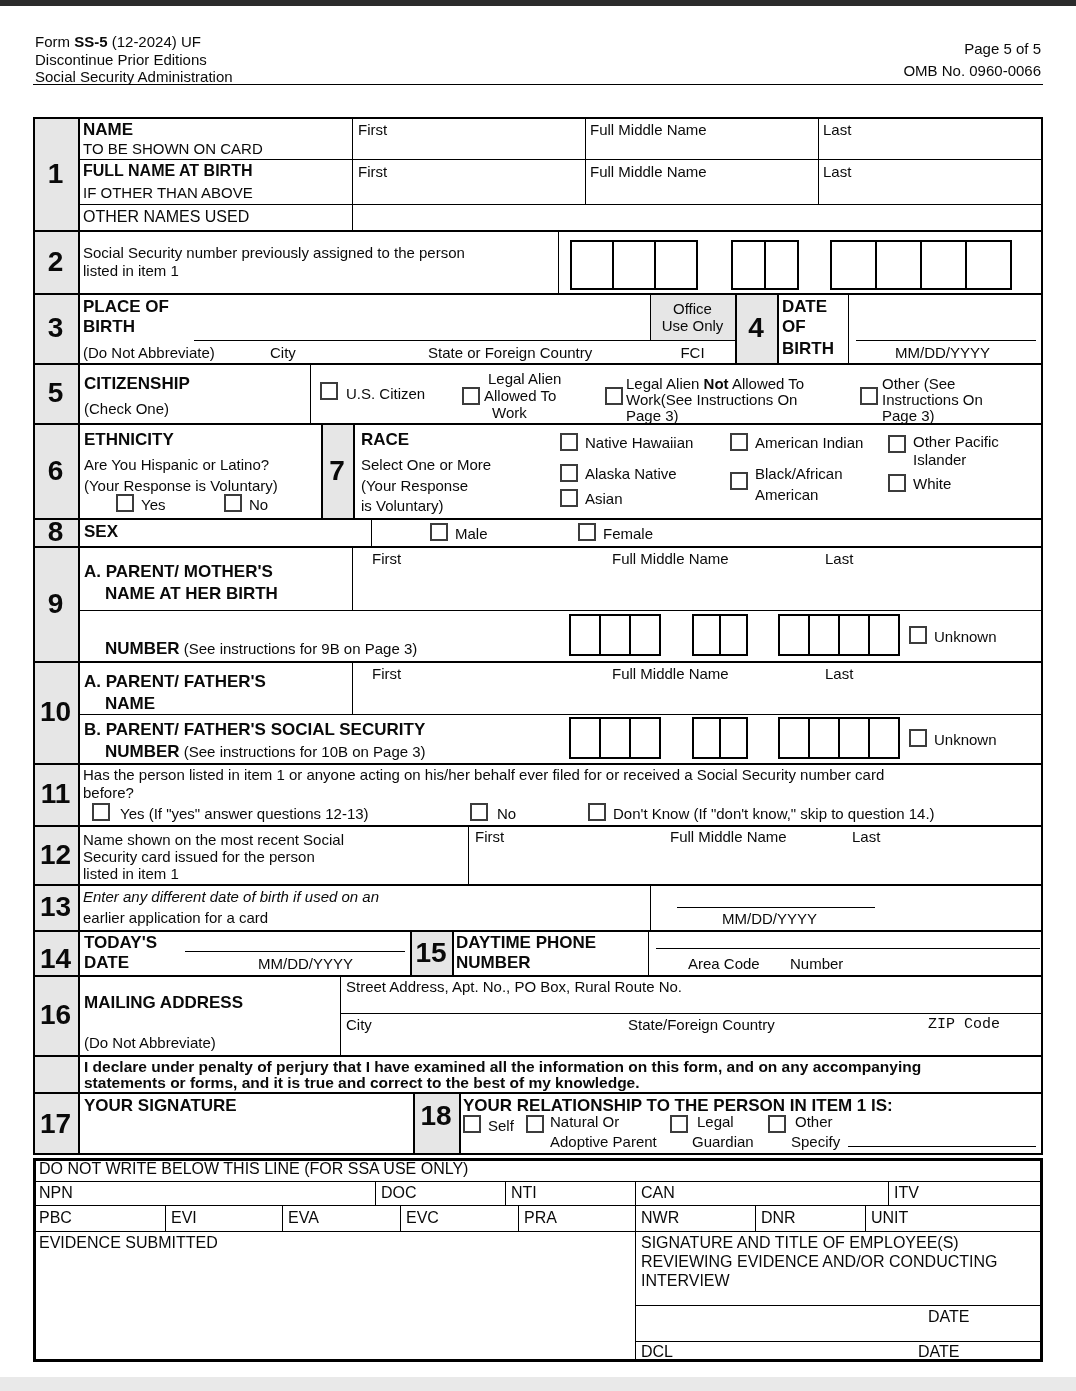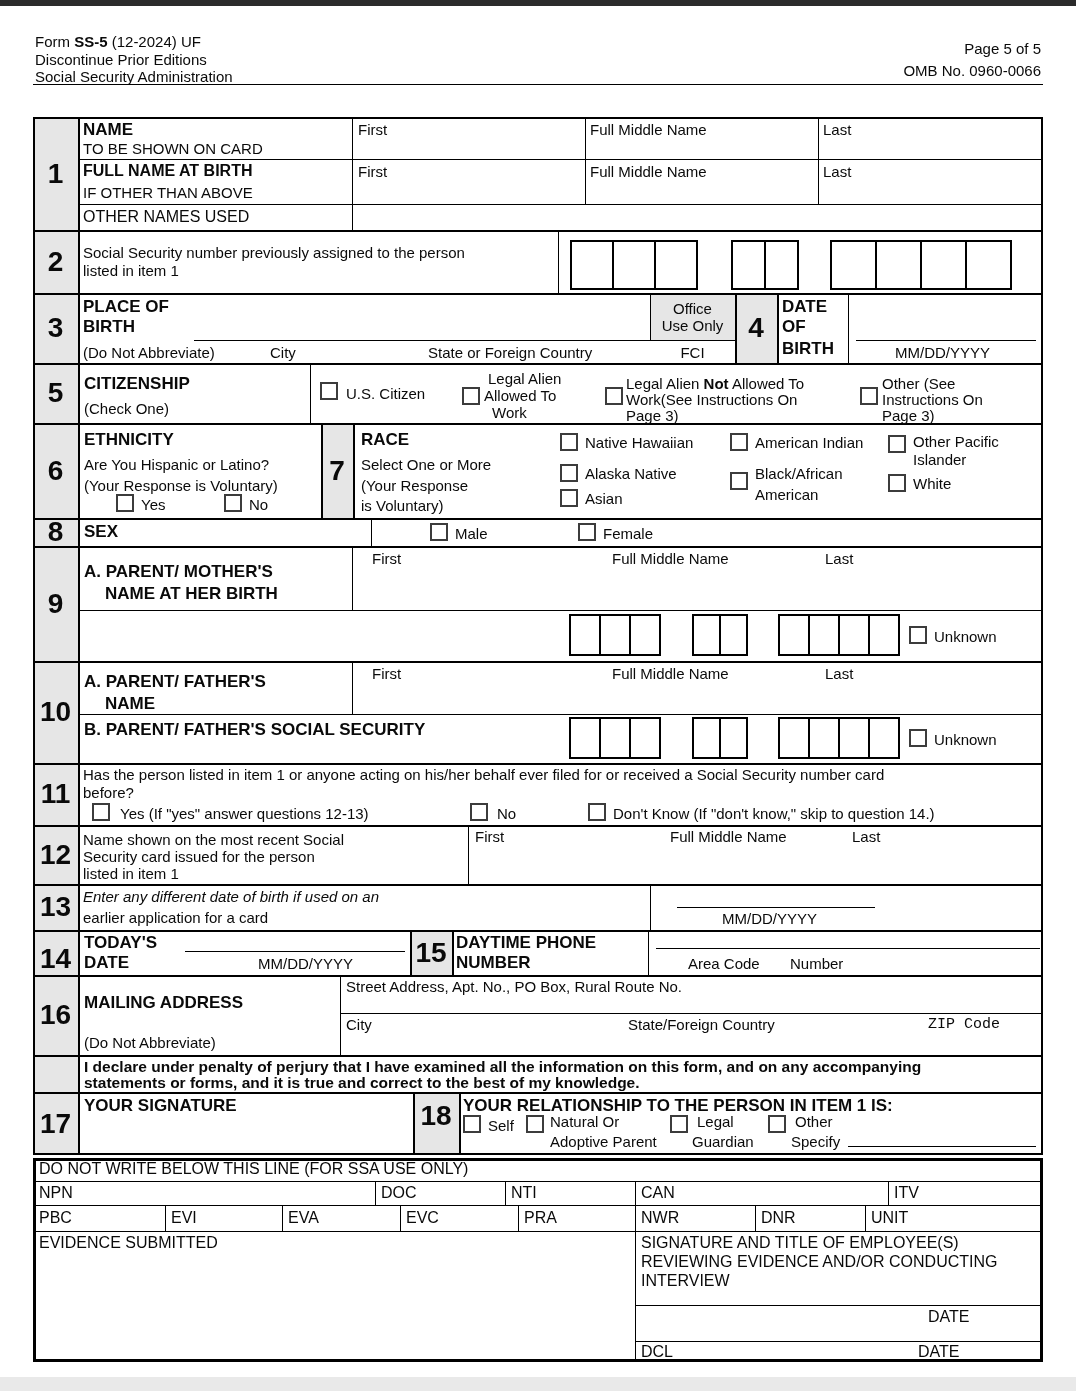--- a/index.html
+++ b/index.html
@@ -193,38 +193,40 @@
   <div class="cb" style="left:430px;top:523px;"></div>
   <div class="t" style="left:455px;top:525px;">Male</div>
   <div class="cb" style="left:578px;top:523px;"></div>
   <div class="t" style="left:603px;top:525px;">Female</div>
 
   <div class="t" style="left:372px;top:550px;">First</div>
   <div class="t" style="left:612px;top:550px;">Full Middle Name</div>
   <div class="t" style="left:825px;top:550px;">Last</div>
   <div class="t b big" style="left:84px;top:562px;">A. PARENT/ MOTHER'S</div>
   <div class="t b big" style="left:105px;top:584px;">NAME  AT HER BIRTH</div>
+  <div class="t" style="left:105px;top:639px;"><span class="b big">NUMBER</span>&nbsp;<span>(See instructions for 9B on Page 3)</span></div>
   <div class="sbox" style="left:569px;top:614px;width:32px;height:42px;"></div>
   <div class="sbox" style="left:599px;top:614px;width:32px;height:42px;"></div>
   <div class="sbox" style="left:629px;top:614px;width:32px;height:42px;"></div>
   <div class="sbox" style="left:692px;top:614px;width:29px;height:42px;"></div>
   <div class="sbox" style="left:719px;top:614px;width:29px;height:42px;"></div>
   <div class="sbox" style="left:778px;top:614px;width:32px;height:42px;"></div>
   <div class="sbox" style="left:808px;top:614px;width:32px;height:42px;"></div>
   <div class="sbox" style="left:838px;top:614px;width:32px;height:42px;"></div>
   <div class="sbox" style="left:868px;top:614px;width:32px;height:42px;"></div>
   <div class="cb" style="left:909px;top:626px;"></div>
   <div class="t" style="left:934px;top:628px;">Unknown</div>
 
   <div class="t" style="left:372px;top:665px;">First</div>
   <div class="t" style="left:612px;top:665px;">Full Middle Name</div>
   <div class="t" style="left:825px;top:665px;">Last</div>
   <div class="t b big" style="left:84px;top:672px;">A. PARENT/ FATHER'S</div>
   <div class="t b big" style="left:105px;top:694px;">NAME</div>
   <div class="t b big" style="left:84px;top:720px;">B. PARENT/ FATHER'S SOCIAL SECURITY</div>
+  <div class="t" style="left:105px;top:742px;"><span class="b big">NUMBER</span>&nbsp;<span>(See instructions for 10B on Page 3)</span></div>
   <div class="sbox" style="left:569px;top:717px;width:32px;height:42px;"></div>
   <div class="sbox" style="left:599px;top:717px;width:32px;height:42px;"></div>
   <div class="sbox" style="left:629px;top:717px;width:32px;height:42px;"></div>
   <div class="sbox" style="left:692px;top:717px;width:29px;height:42px;"></div>
   <div class="sbox" style="left:719px;top:717px;width:29px;height:42px;"></div>
   <div class="sbox" style="left:778px;top:717px;width:32px;height:42px;"></div>
   <div class="sbox" style="left:808px;top:717px;width:32px;height:42px;"></div>
   <div class="sbox" style="left:838px;top:717px;width:32px;height:42px;"></div>
   <div class="sbox" style="left:868px;top:717px;width:32px;height:42px;"></div>
   <div class="cb" style="left:909px;top:729px;"></div>

